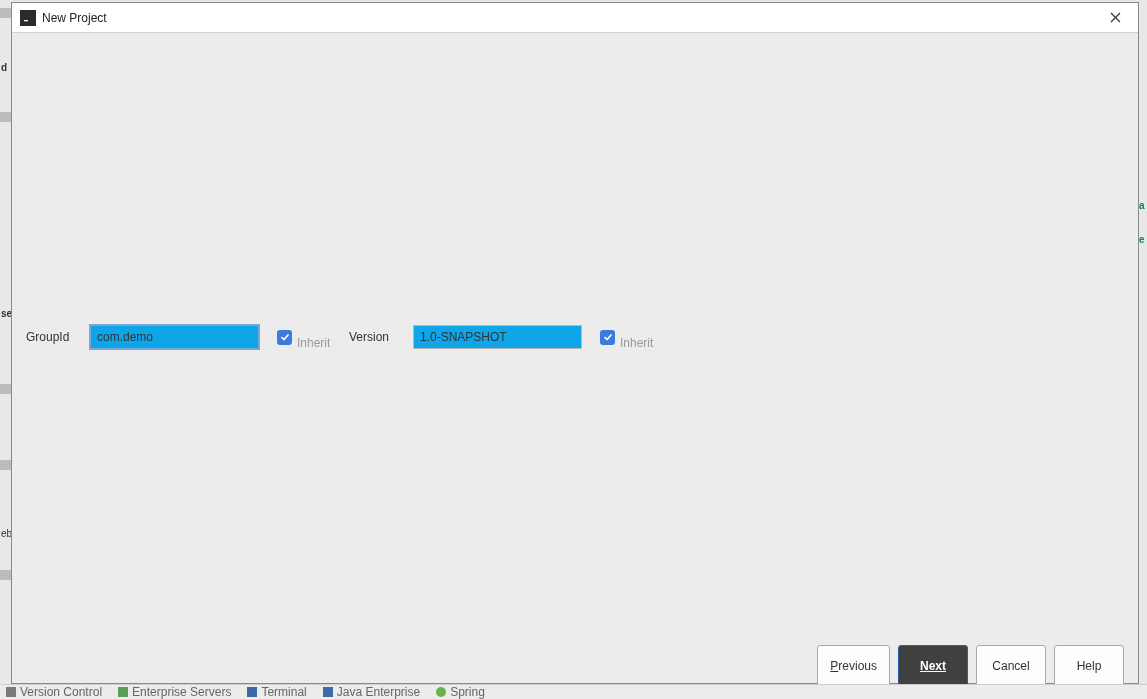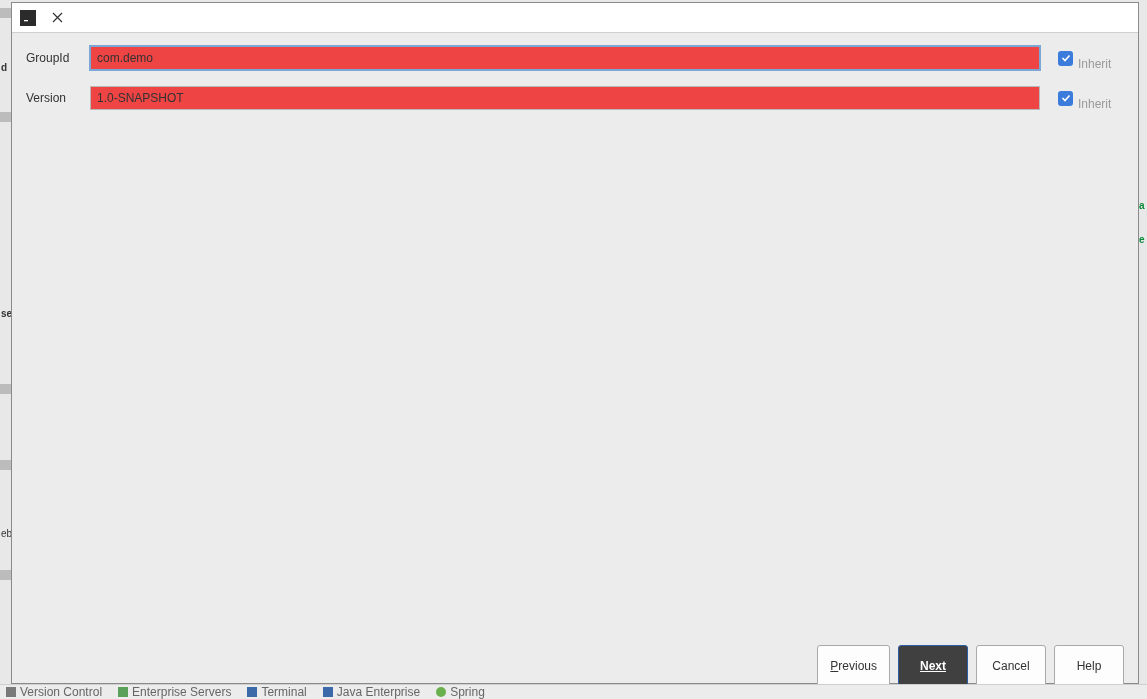--- a/index.html
+++ b/index.html
@@ -78,40 +78,39 @@
       display: flex;
       align-items: center;
       justify-content: center;
       cursor: pointer;
     }
     .titlebar .close svg { width: 11px; height: 11px; }
     .content {
       flex: 1;
       padding: 12px 14px 8px 14px;
       display: flex;
-      flex-direction: column;
-      gap: 14px;
+      gap: 6px;
     }
     .form-row {
       display: flex;
       align-items: center;
       gap: 6px;
     }
     .form-row label.field-label {
       width: 58px;
       color: #333;
       font-size: 12px;
       text-align: left;
       flex-shrink: 0;
     }
     .form-row input.text-input {
       flex: 1;
       height: 24px;
       border: 1px solid #b8b8b8;
-      background: #ef4444;
+      background: #0ea5e9;
       padding: 0 6px;
       font-size: 12px;
       color: #333;
       outline: none;
     }
     .form-row input.text-input.focused {
       border: 1px solid #7aa7d6;
       box-shadow: 0 0 0 1px #7aa7d6;
     }
     .inherit-box {
@@ -221,20 +220,21 @@
 </div>
 
 <div class="dialog">
   <div class="titlebar">
     <div class="app-icon">
       <svg viewBox="0 0 10 10">
           <rect x="0" y="0" width="10" height="10" fill="#2b2b2b"></rect>
           <rect x="1" y="7" width="4" height="1.3" fill="#fff"></rect>
         </svg>
     </div>
+    <div class="title">New Project</div>
     <div class="close">
       <svg viewBox="0 0 11 11">
           <path d="M1 1 L10 10 M10 1 L1 10" stroke="#333" stroke-width="1.2" fill="none"></path>
         </svg>
     </div>
   </div>
 
   <div class="content">
 
     <div class="form-row">

